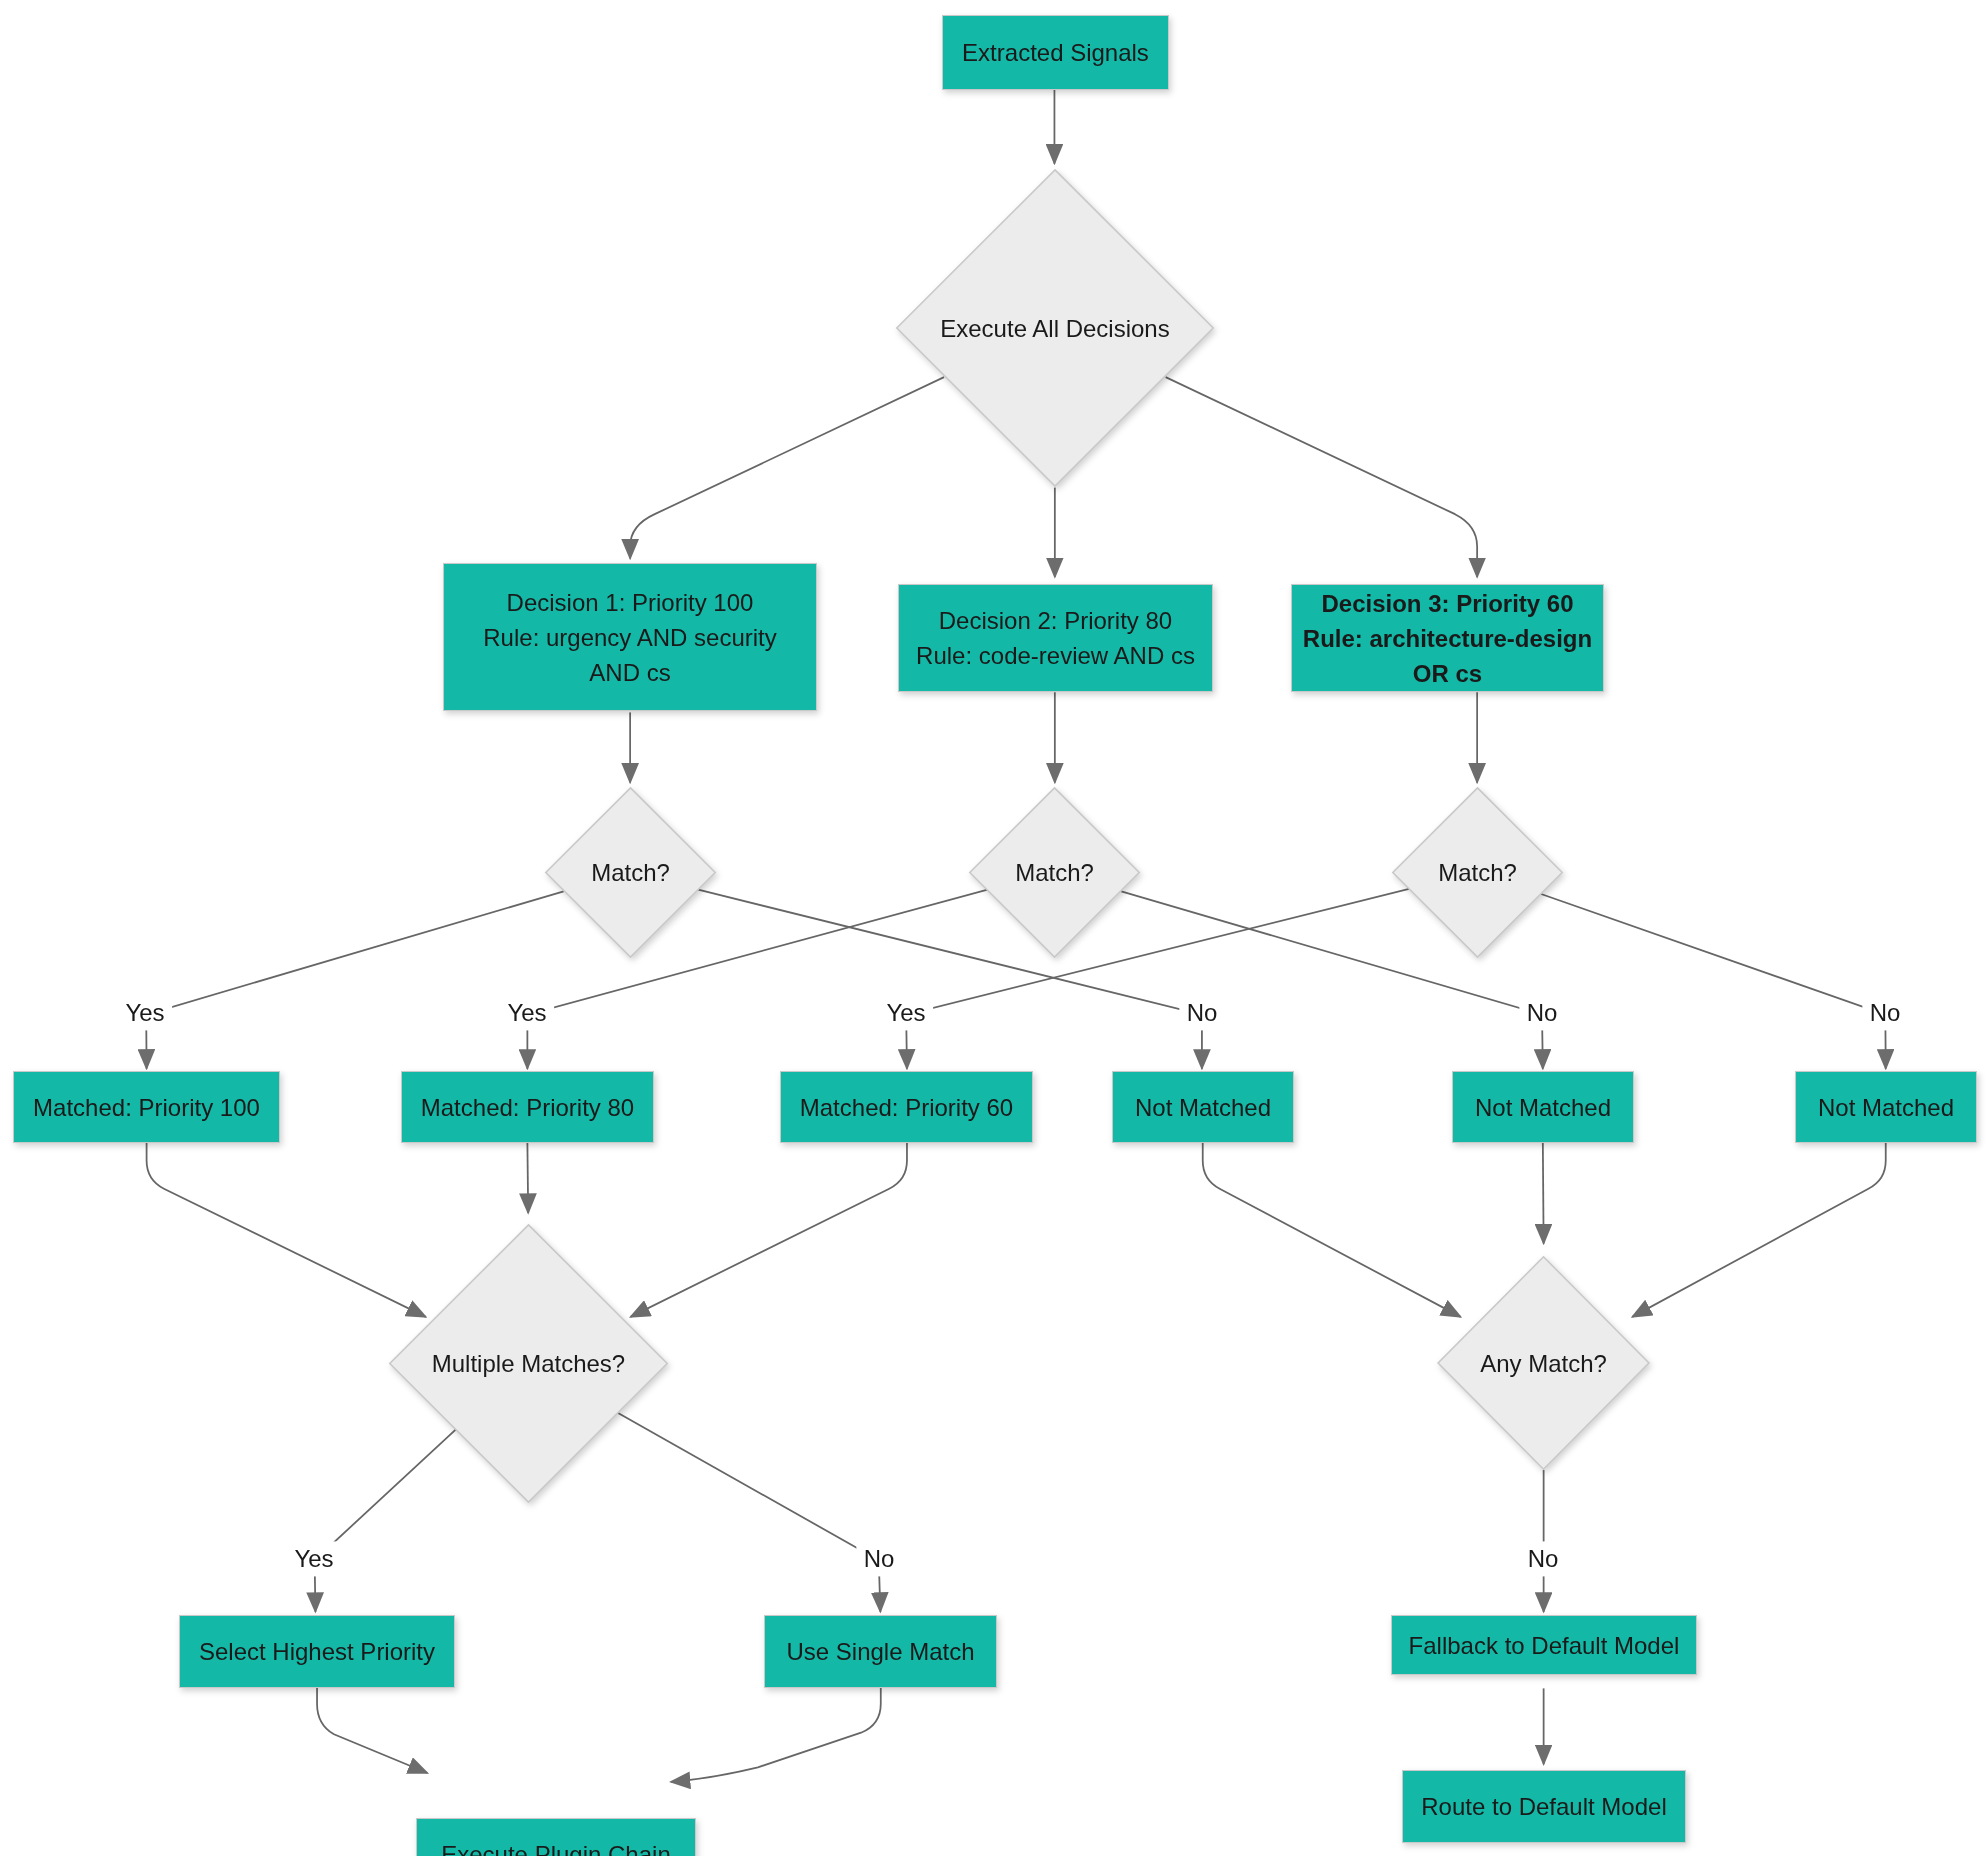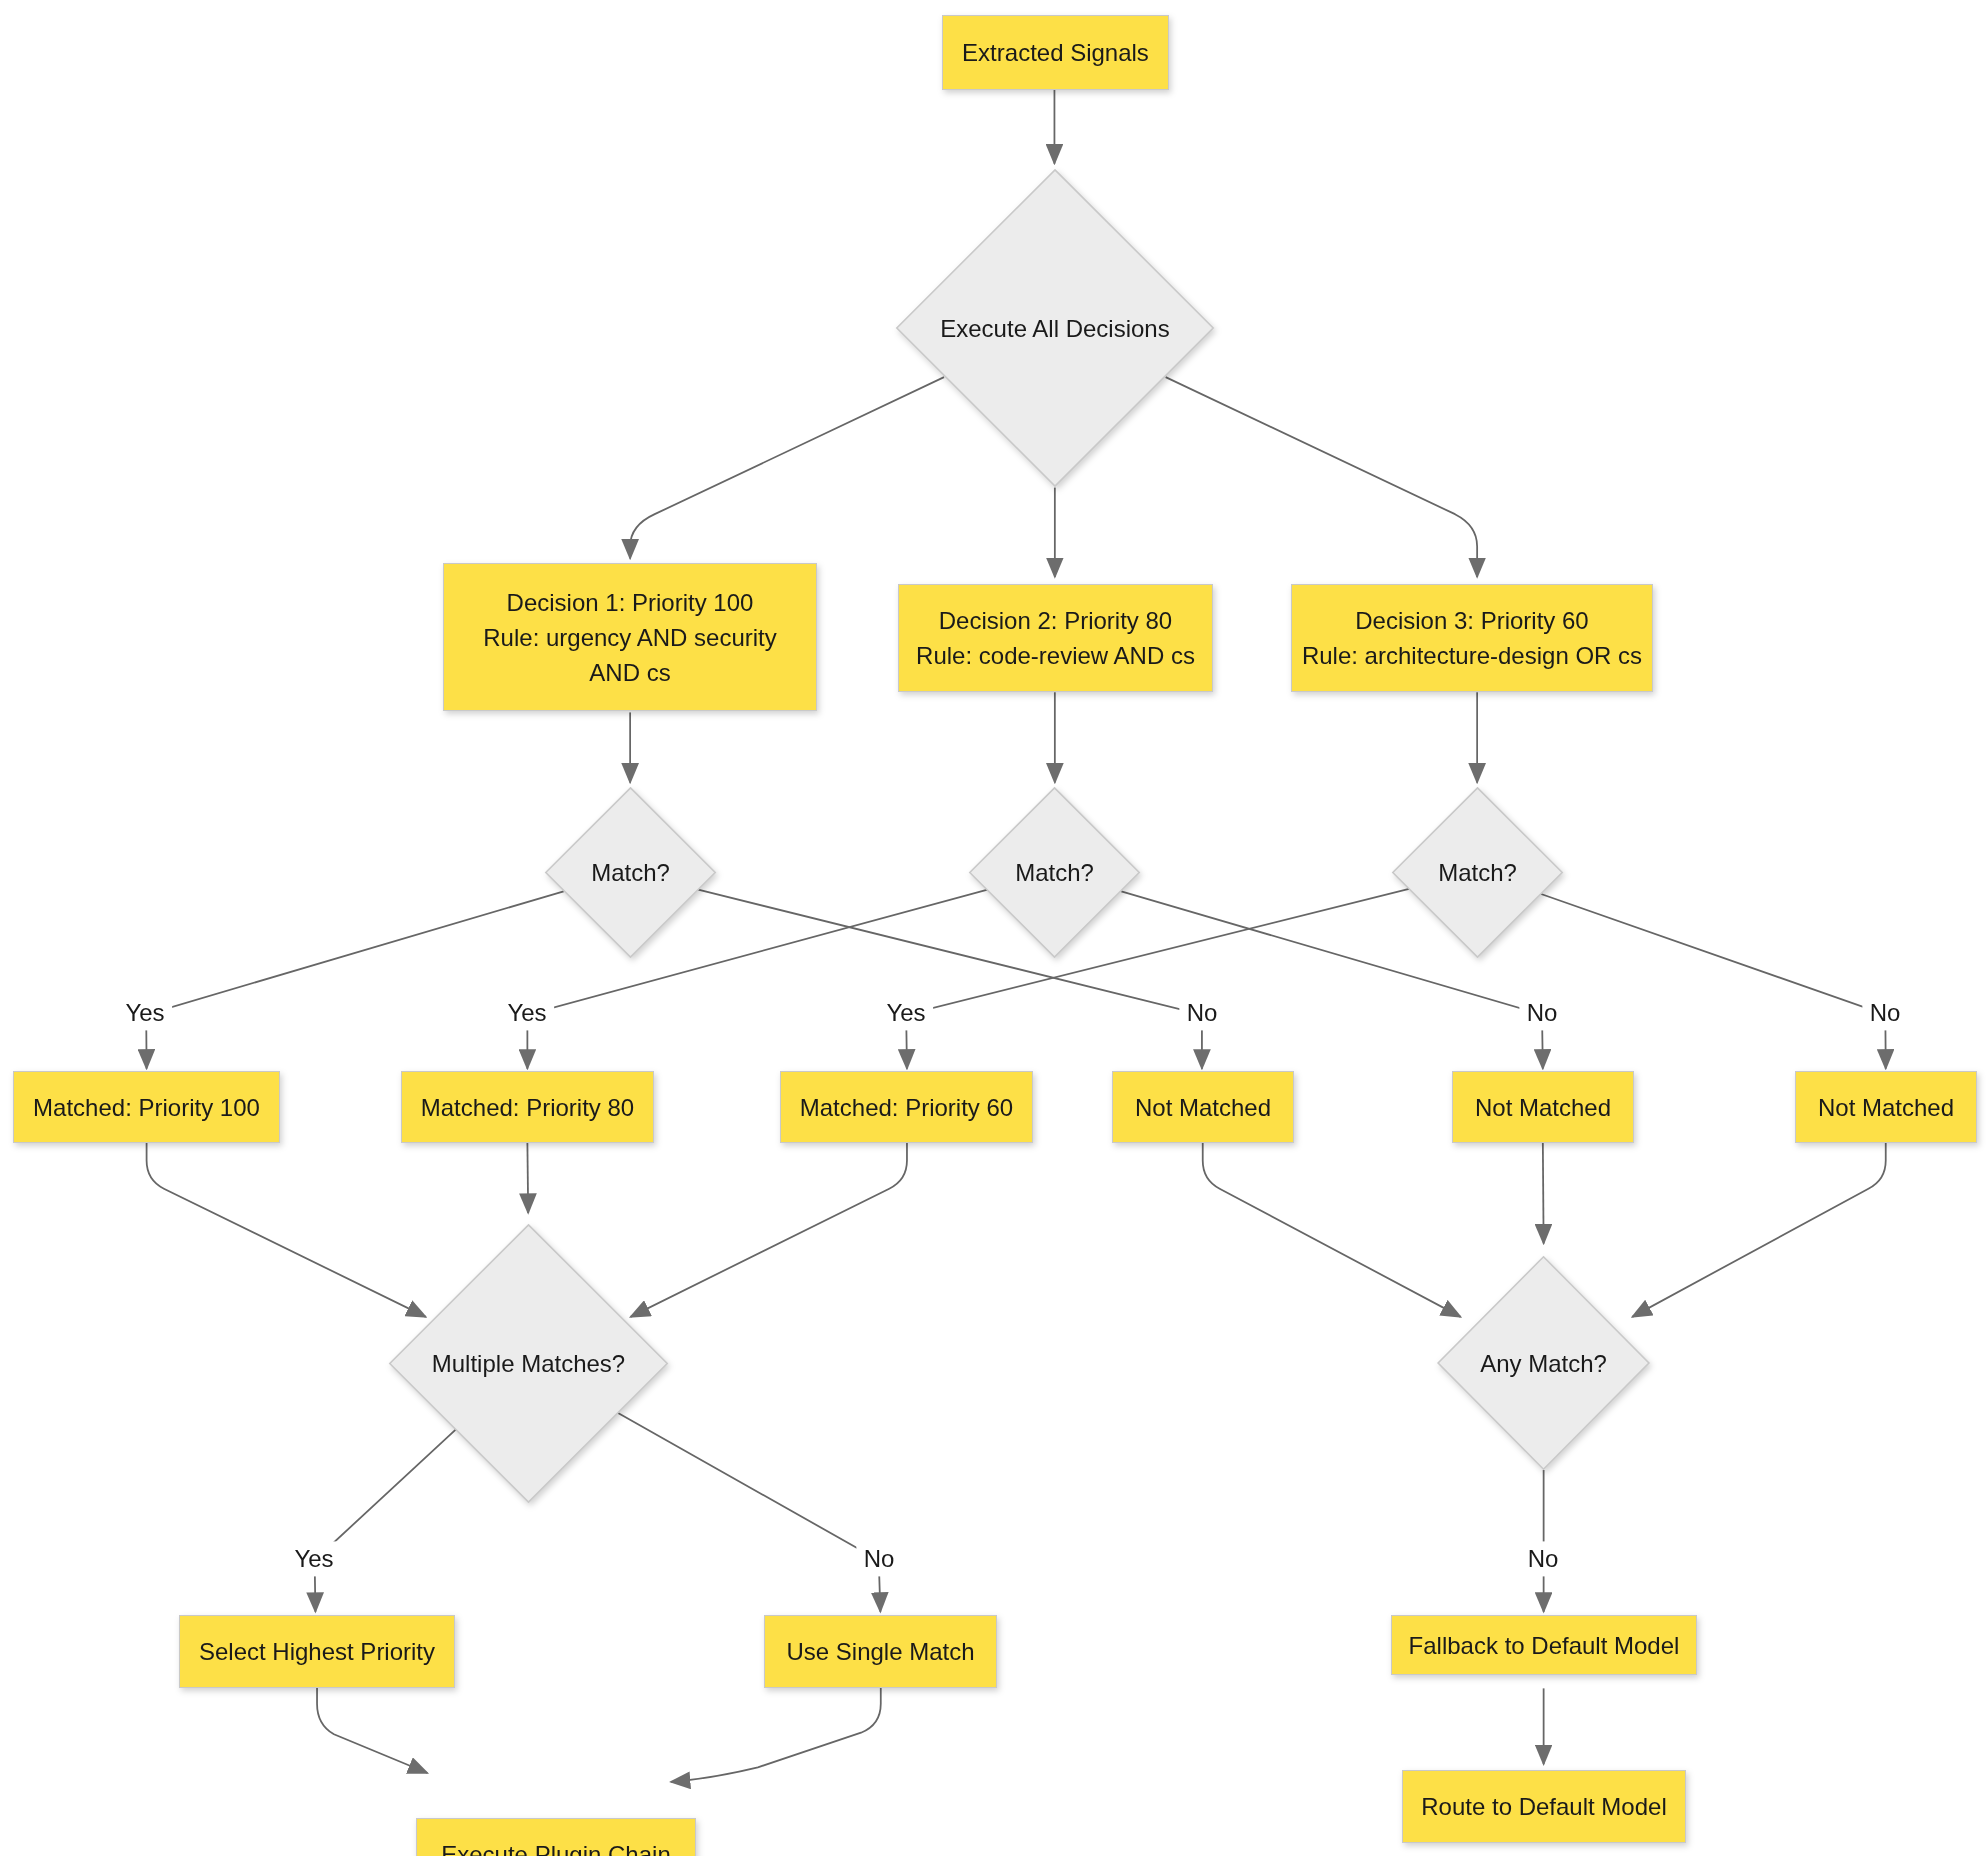--- a/index.html
+++ b/index.html
@@ -36,21 +36,21 @@
     position: absolute;
     box-sizing: border-box;
     display: flex;
     align-items: center;
     justify-content: center;
     text-align: center;
     font-size: 24px;
     line-height: 35px;
   }
   .node.rect {
-    background: #fde047;
+    background: #14b8a6;
     border: 1.6px solid #c9c9c9;
     filter: drop-shadow(2.4px 3.2px 3.2px rgba(0,0,0,0.18));
   }
   .node.diamond {
     background: transparent;
   }
   .node.diamond > svg {
     position: absolute;
     left: 0; top: 0;
     width: 100%;
@@ -128,21 +128,21 @@
     </span>
   </div>
 
   <div class="node rect" style="left:898px;top:584px;width:315px;height:108px;">
     <span class="lbl">
       <span>Decision 2: Priority 80</span>
       <span>Rule: code-review AND cs</span>
     </span>
   </div>
 
-  <div class="node rect" style="left:1291px;top:584px;width:362px;height:108px;">
+  <div class="node rect" style="left:1291px;top:584px;width:313px;height:108px;font-weight:bold;">
     <span class="lbl">
       <span>Decision 3: Priority 60</span>
       <span>Rule: architecture-design OR cs</span>
     </span>
   </div>
 
   <div class="node rect" style="left:13px;top:1071px;width:267px;height:72px;text-align:center;">
     <span class="lbl">Matched: Priority 100</span>
   </div>
 

